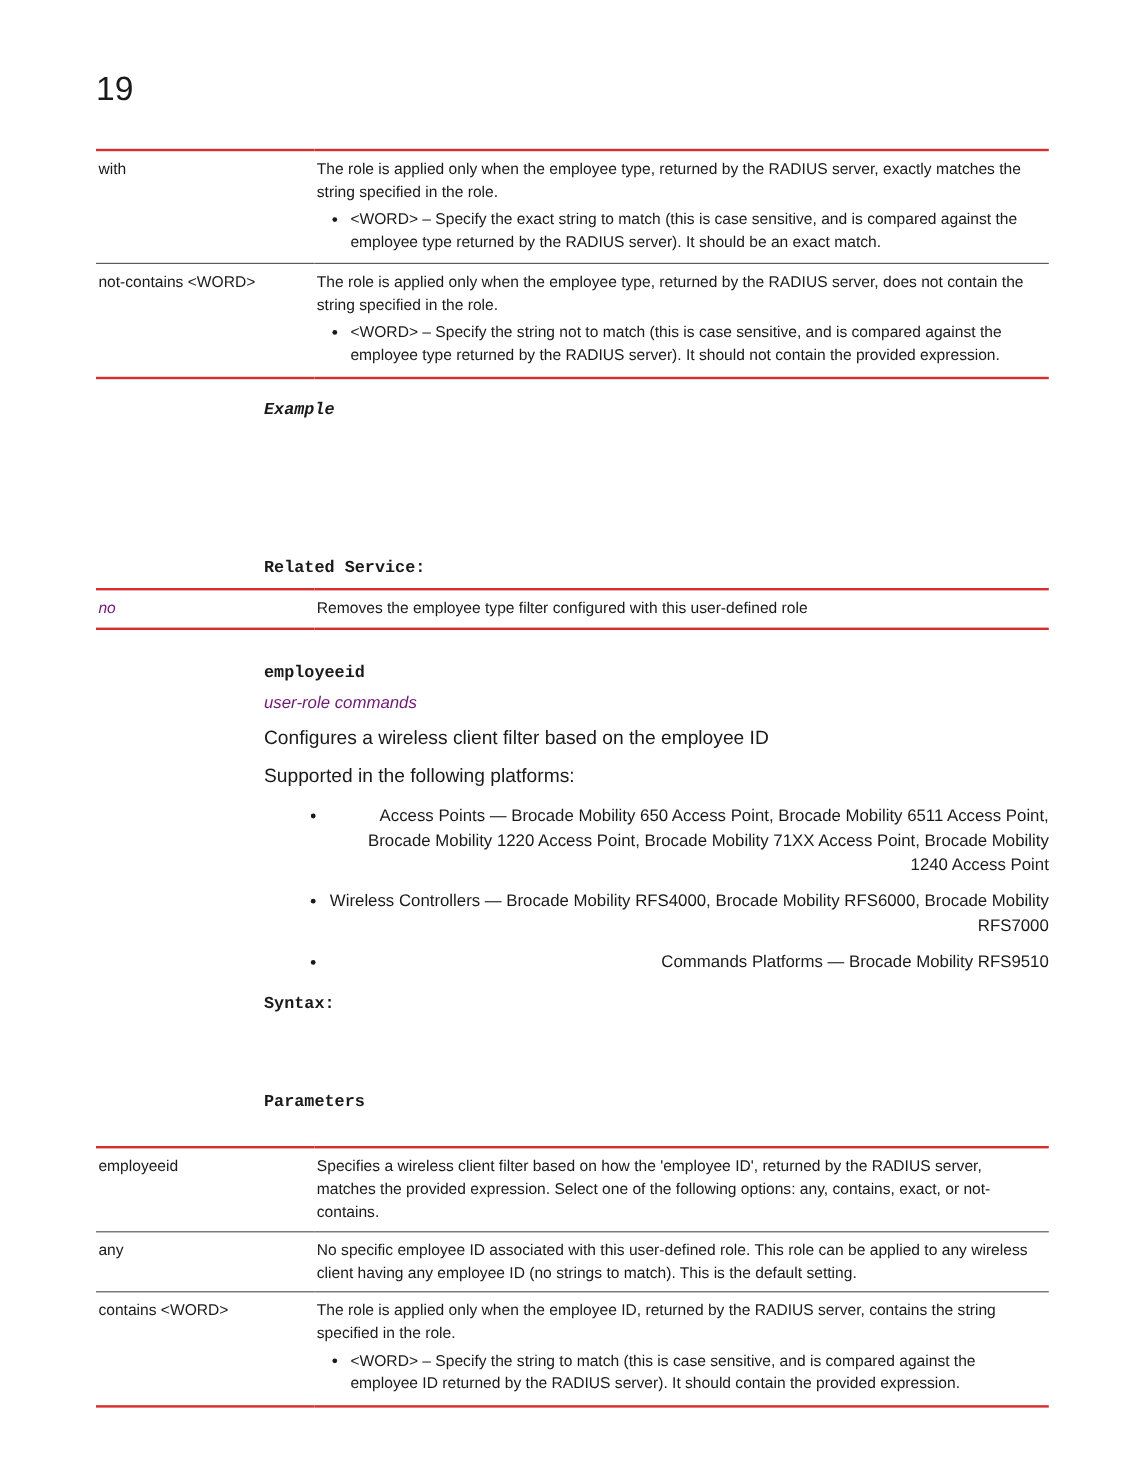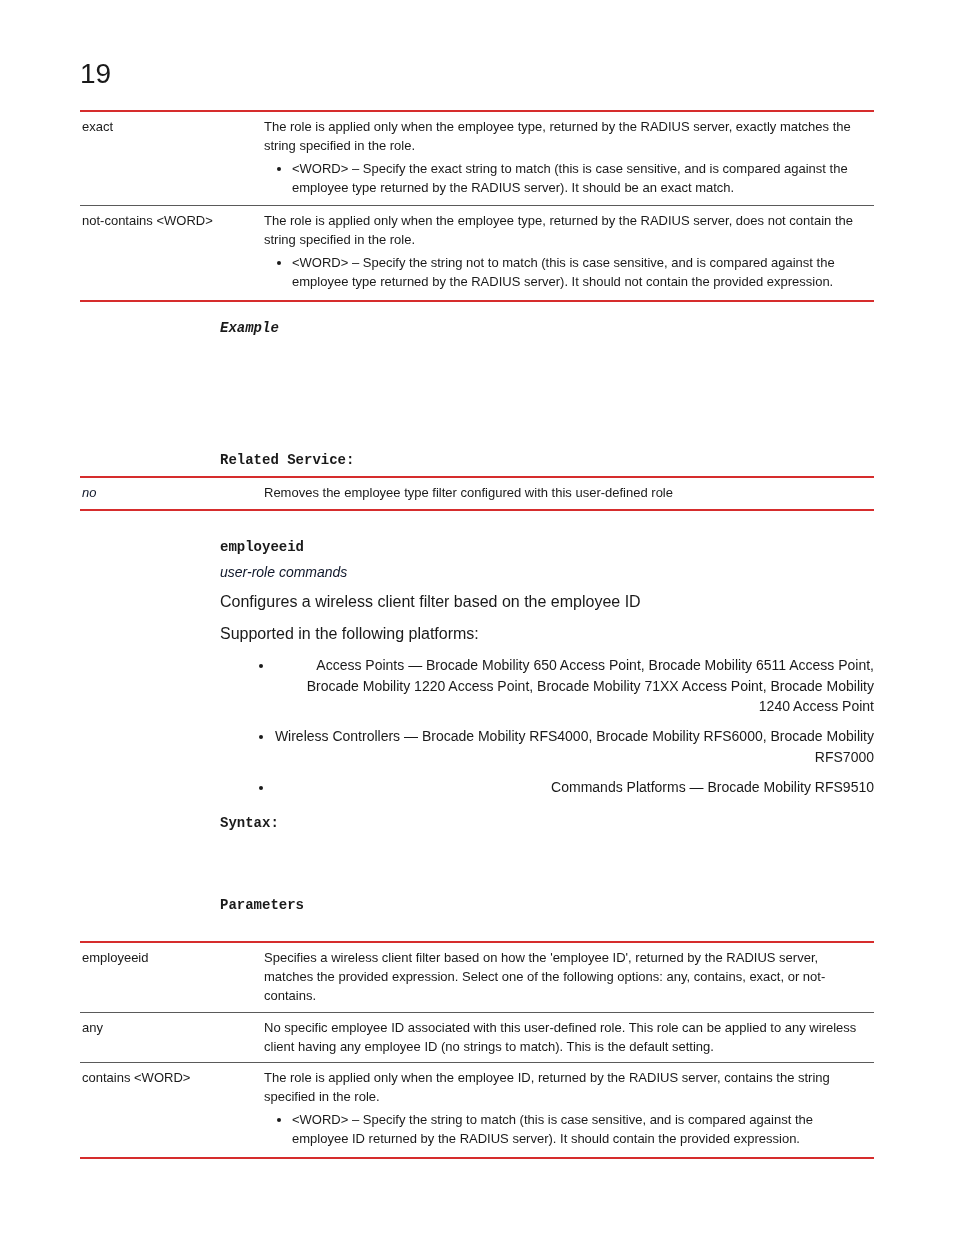--- a/index.html
+++ b/index.html
@@ -10,21 +10,21 @@
     color: #1a1a1a;
     width: 954px;
   }
   .page {
     padding: 58px 80px 60px 80px;
     box-sizing: border-box;
   }
   .pagenum {
     font-size: 28px;
     font-weight: 400;
-    margin: 0 0 20px 0;
+    margin: 0 0 34px 0;
   }
   .content {
     margin-left: 140px; 
   }
   
   table.doc {
     width: 100%;
     border-collapse: collapse;
     font-size: 13px;
     line-height: 1.45;
@@ -38,21 +38,21 @@
   .rule-thin { border-bottom: 1px solid #5a5a5a; }
   td.col-key { width: 172px; }
   ul.tight {
     margin: 4px 0 0 0;
     padding-left: 28px;
   }
   ul.tight li {
     margin-bottom: 2px;
   }
   .boldit { font-weight:700; font-style: italic;}
-  .link { color: #0f172a; font-style: italic; }
+  .link { color: #701a75; font-style: italic; }
   .heading-sub {
     font-size: 14px;
     font-weight: 700;
     margin: 18px 0 8px 0;
     font-family: Liberation Mono, monospace;
   }
   .body-p {
     font-size: 16px;
     line-height: 1.4;
     margin: 10px 0;
@@ -73,21 +73,21 @@
 <body>
 
 <div class="page">
 
   <div class="pagenum">19</div>
 
   <table class="doc">
     <tbody>
 
       <tr class="rule-top rule-thin">
-        <td class="col-key">exact</td>
+        <td class="col-key">with</td>
         <td>
           <span>The role is applied only when the employee type, returned by the RADIUS server, exactly matches the string specified in the role.</span>
           <ul class="tight">
             <li>&lt;WORD&gt; – Specify the exact string to match (this is case sensitive, and is compared against the employee type returned by the RADIUS server). It should be an exact match.</li>
           </ul>
         </td>
       </tr>
 
       <tr class="rule-bot">
         <td class="col-key">not-contains &lt;WORD&gt;</td>

